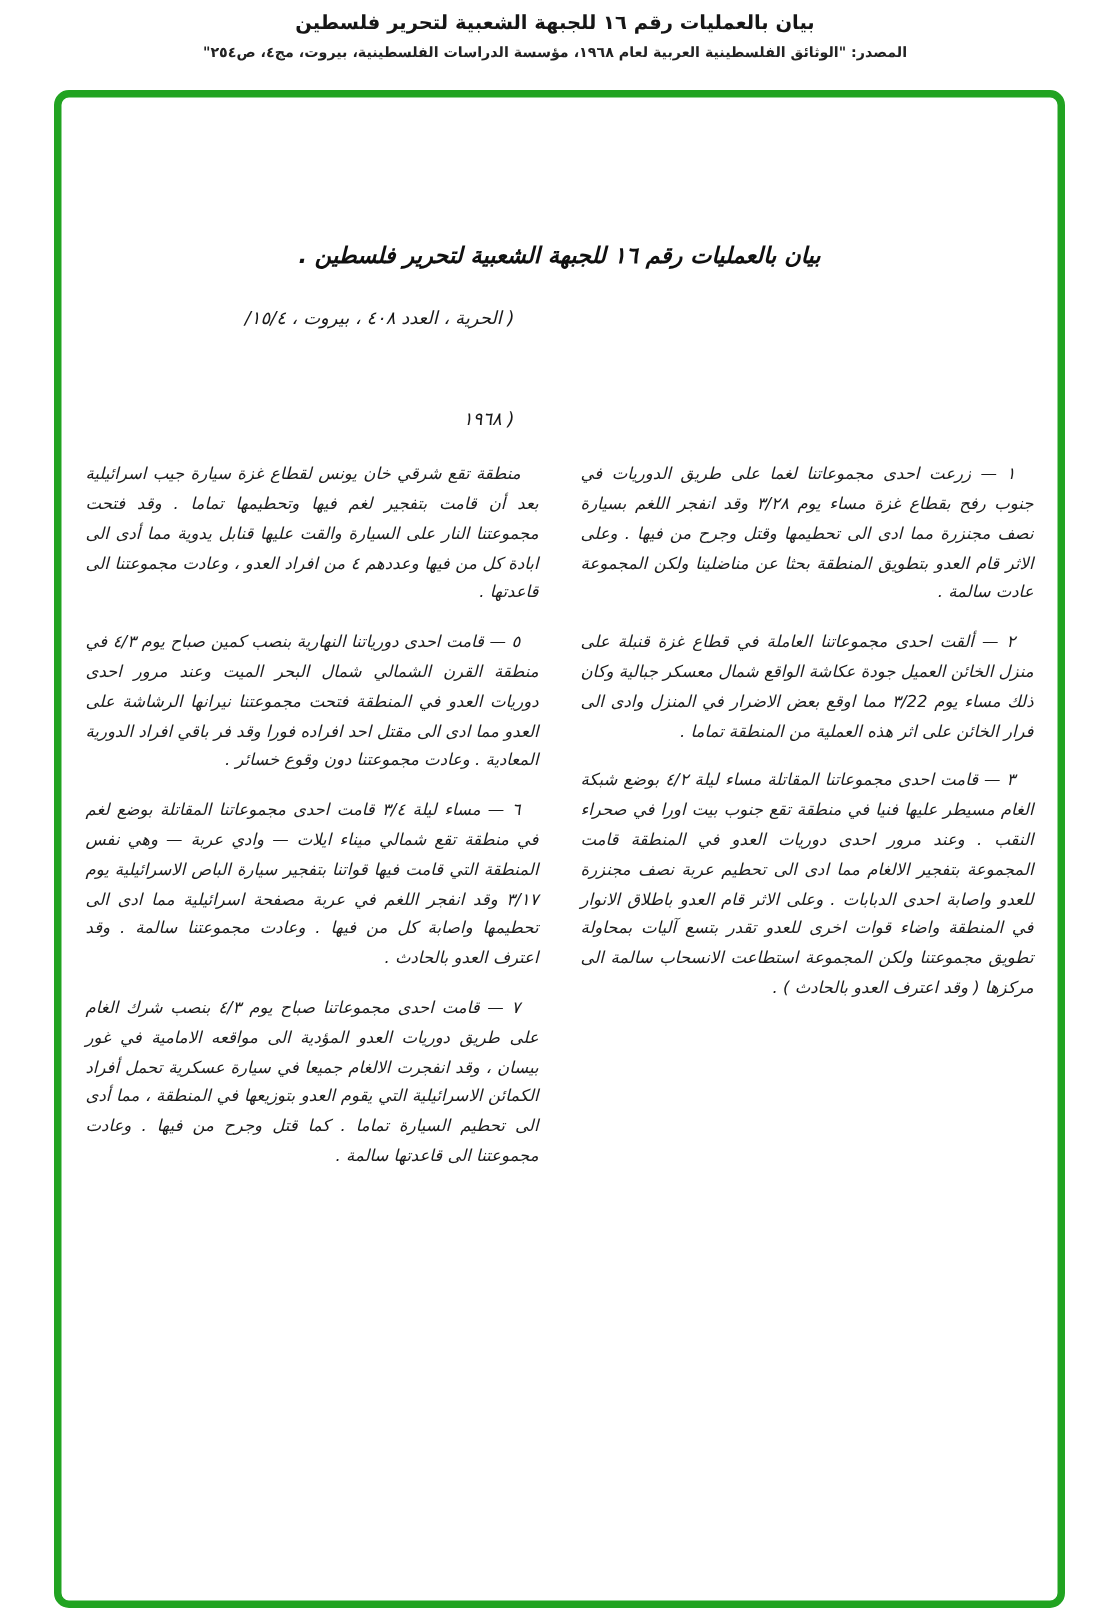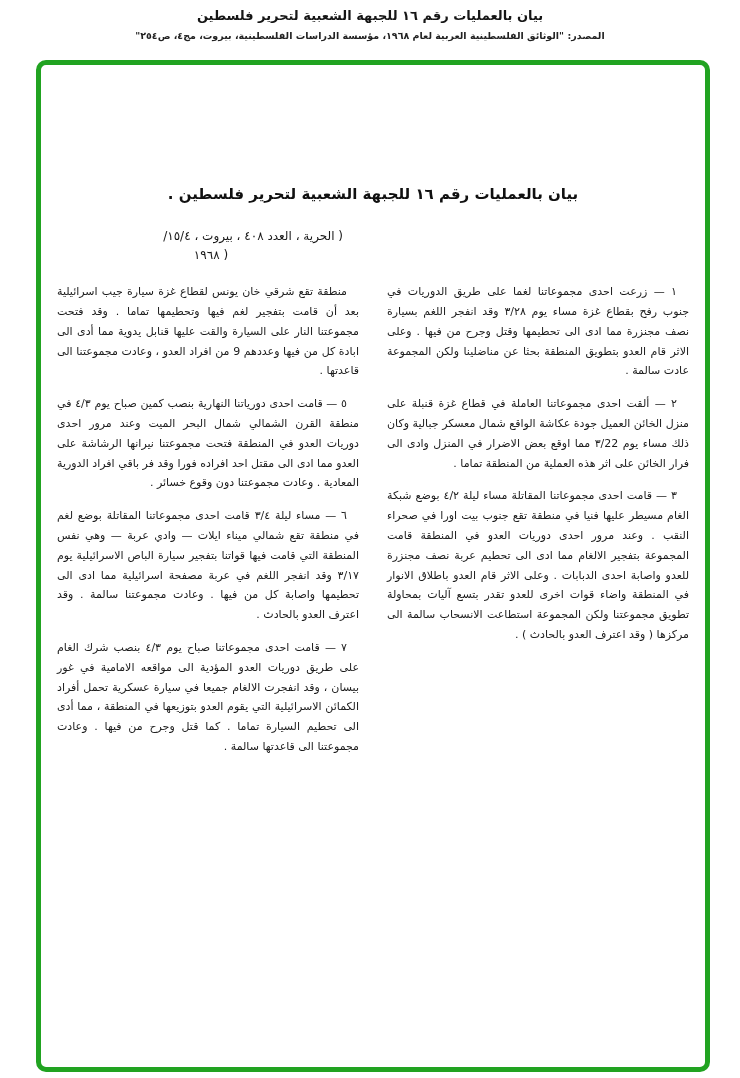--- a/index.html
+++ b/index.html
@@ -40,39 +40,40 @@
     right: 30px;
     top: 60px;
     bottom: 6px;
     border: 5px solid #21a321;
     border-radius: 10px;
     background: #ffffff;
     overflow: hidden;
   }
   .doc-inner {
     direction: rtl;
-    padding: 120px 16px 0 16px;
+    padding: 96px 16px 0 16px;
+    font-style: italic;
   }
   .doc-title {
     font-size: 15px;
     font-weight: bold;
     text-align: center;
     margin: 0 0 24px 0;
     color: #101010;
   }
   .citation {
     width: 280px;
     margin-left: 6px;
     margin-right: auto;
     font-size: 12px;
     line-height: 1.55;
     color: #181818;
   }
   .cit-line1 { }
-  .cit-line2 { text-align: center; padding-left: 16px; }
+  .cit-line2 { text-align: right; padding-left: 16px; margin-top: 48px; }
   .columns {
     display: flex;
     gap: 28px;
     margin-top: 18px;
   }
   .col {
     flex: 1 1 0;
     font-size: 11px;
     line-height: 1.8;
     text-align: justify;
@@ -103,21 +104,21 @@
         <div class="cit-line2">( ١٩٦٨</div>
       </div>
 
       <div class="columns">
         <div class="col col-right">
             <p class="para">١ — زرعت احدى مجموعاتنا لغما على طريق الدوريات في جنوب رفح بقطاع غزة مساء يوم ٣/٢٨ وقد انفجر اللغم بسيارة نصف مجنزرة مما ادى الى تحطيمها وقتل وجرح من فيها . وعلى الاثر قام العدو بتطويق المنطقة بحثا عن مناضلينا ولكن المجموعة عادت سالمة .</p>
             <p class="para">٢ — ألقت احدى مجموعاتنا العاملة في قطاع غزة قنبلة على منزل الخائن العميل جودة عكاشة الواقع شمال معسكر جبالية وكان ذلك مساء يوم ٣/22 مما اوقع بعض الاضرار في المنزل وادى الى فرار الخائن على اثر هذه العملية من المنطقة تماما .</p>
             <p class="para">٣ — قامت احدى مجموعاتنا المقاتلة مساء ليلة ٤/٢ بوضع شبكة الغام مسيطر عليها فنيا في منطقة تقع جنوب بيت اورا في صحراء النقب . وعند مرور احدى دوريات العدو في المنطقة قامت المجموعة بتفجير الالغام مما ادى الى تحطيم عربة نصف مجنزرة للعدو واصابة احدى الدبابات . وعلى الاثر قام العدو باطلاق الانوار في المنطقة واضاء قوات اخرى للعدو تقدر بتسع آليات بمحاولة تطويق مجموعتنا ولكن المجموعة استطاعت الانسحاب سالمة الى مركزها ( وقد اعترف العدو بالحادث ) .</p>
           </div>
         <div class="col col-left">
-            <p class="para">منطقة تقع شرقي خان يونس لقطاع غزة سيارة جيب اسرائيلية بعد أن قامت بتفجير لغم فيها وتحطيمها تماما . وقد فتحت مجموعتنا النار على السيارة والقت عليها قنابل يدوية مما أدى الى ابادة كل من فيها وعددهم 9 من افراد العدو ، وعادت مجموعتنا الى قاعدتها .</p>
+            <p class="para">منطقة تقع شرقي خان يونس لقطاع غزة سيارة جيب اسرائيلية بعد أن قامت بتفجير لغم فيها وتحطيمها تماما . وقد فتحت مجموعتنا النار على السيارة والقت عليها قنابل يدوية مما أدى الى ابادة كل من فيها وعددهم ٤ من افراد العدو ، وعادت مجموعتنا الى قاعدتها .</p>
             <p class="para">٥ — قامت احدى دورياتنا النهارية بنصب كمين صباح يوم ٤/٣ في منطقة القرن الشمالي شمال البحر الميت وعند مرور احدى دوريات العدو في المنطقة فتحت مجموعتنا نيرانها الرشاشة على العدو مما ادى الى مقتل احد افراده فورا وقد فر باقي افراد الدورية المعادية . وعادت مجموعتنا دون وقوع خسائر .</p>
             <p class="para">٦ — مساء ليلة ٣/٤ قامت احدى مجموعاتنا المقاتلة بوضع لغم في منطقة تقع شمالي ميناء ايلات — وادي عربة — وهي نفس المنطقة التي قامت فيها قواتنا بتفجير سيارة الباص الاسرائيلية يوم ٣/١٧ وقد انفجر اللغم في عربة مصفحة اسرائيلية مما ادى الى تحطيمها واصابة كل من فيها . وعادت مجموعتنا سالمة . وقد اعترف العدو بالحادث .</p>
             <p class="para">٧ — قامت احدى مجموعاتنا صباح يوم ٤/٣ بنصب شرك الغام على طريق دوريات العدو المؤدية الى مواقعه الامامية في غور بيسان ، وقد انفجرت الالغام جميعا في سيارة عسكرية تحمل أفراد الكمائن الاسرائيلية التي يقوم العدو بتوزيعها في المنطقة ، مما أدى الى تحطيم السيارة تماما . كما قتل وجرح من فيها . وعادت مجموعتنا الى قاعدتها سالمة .</p>
           </div>
       </div>
 
     </div>
   </div>
 
 </div>

